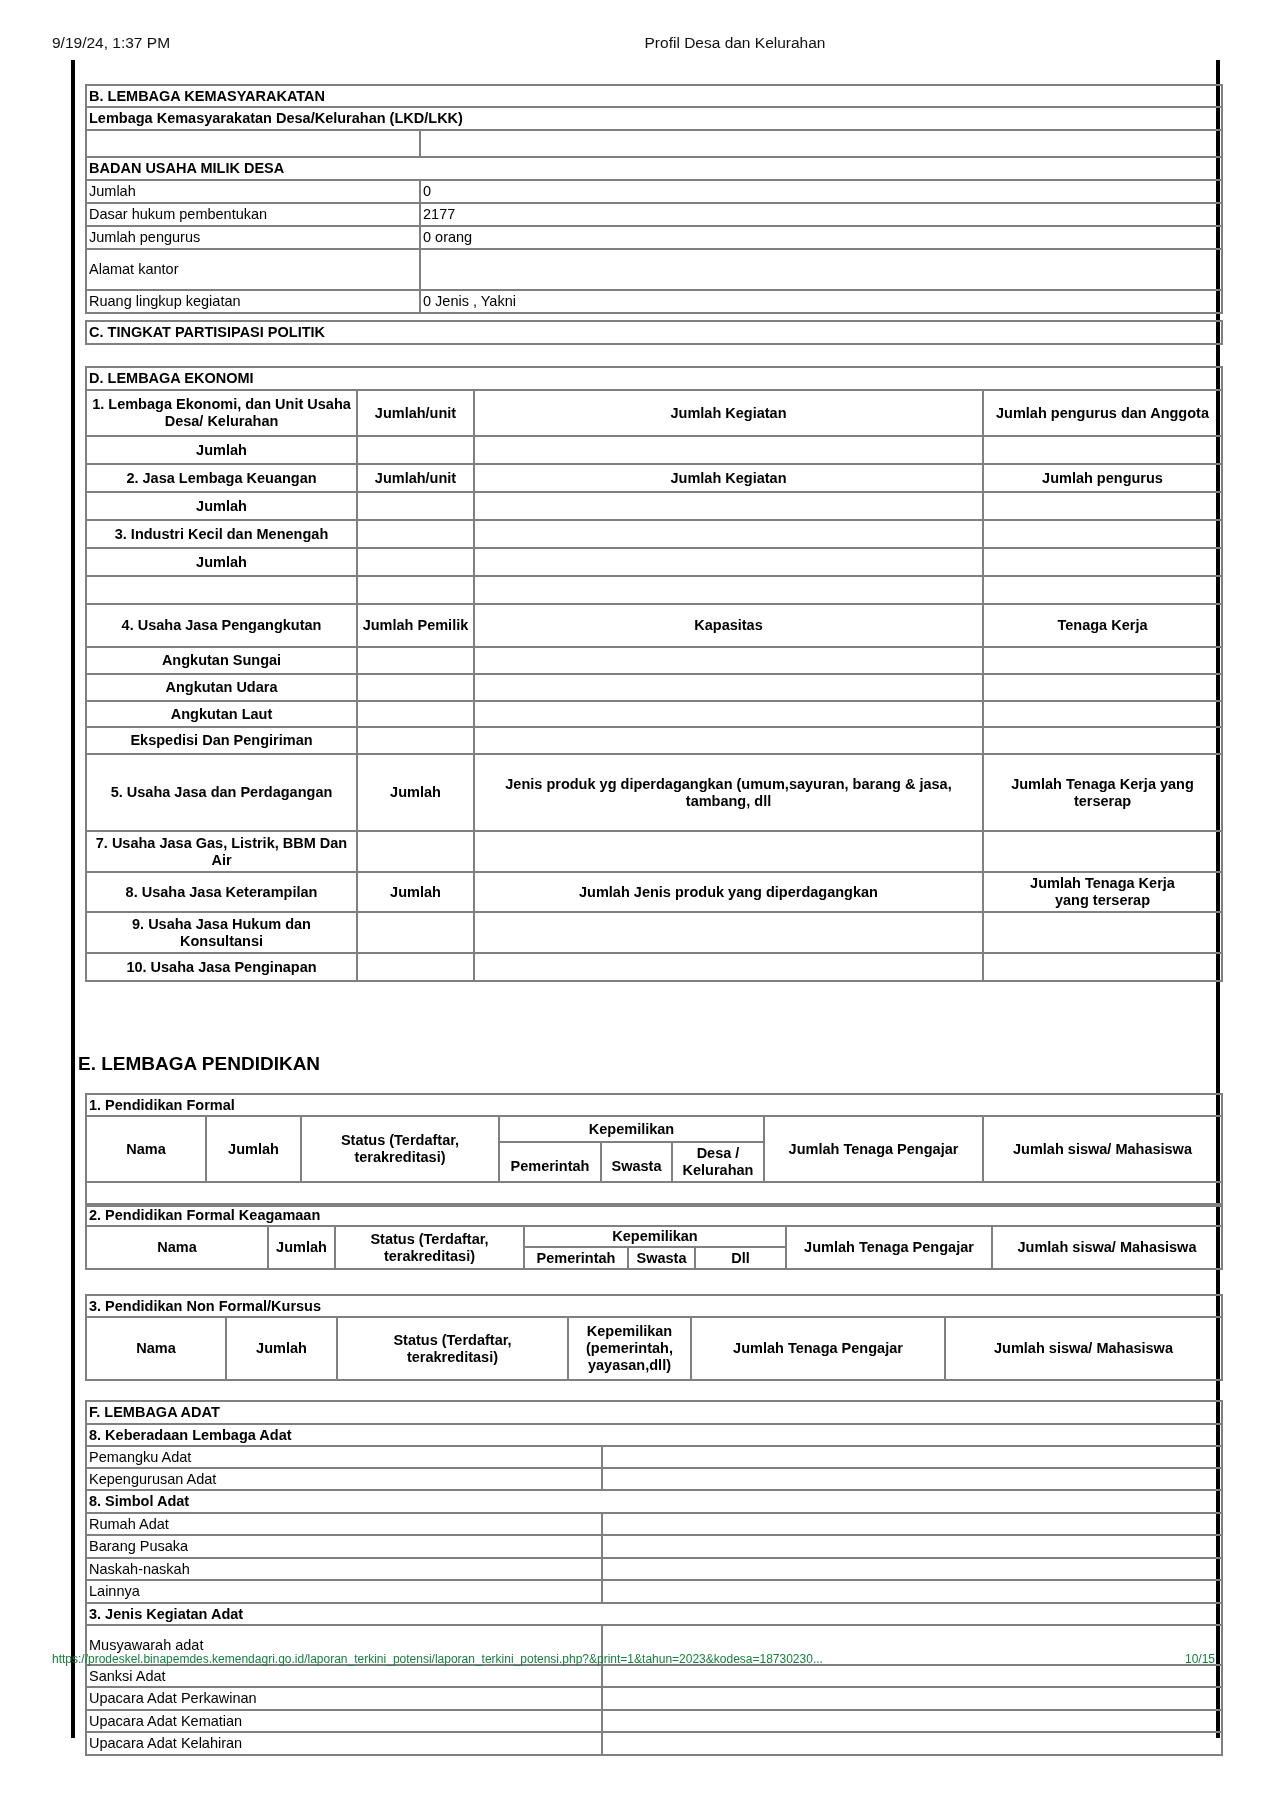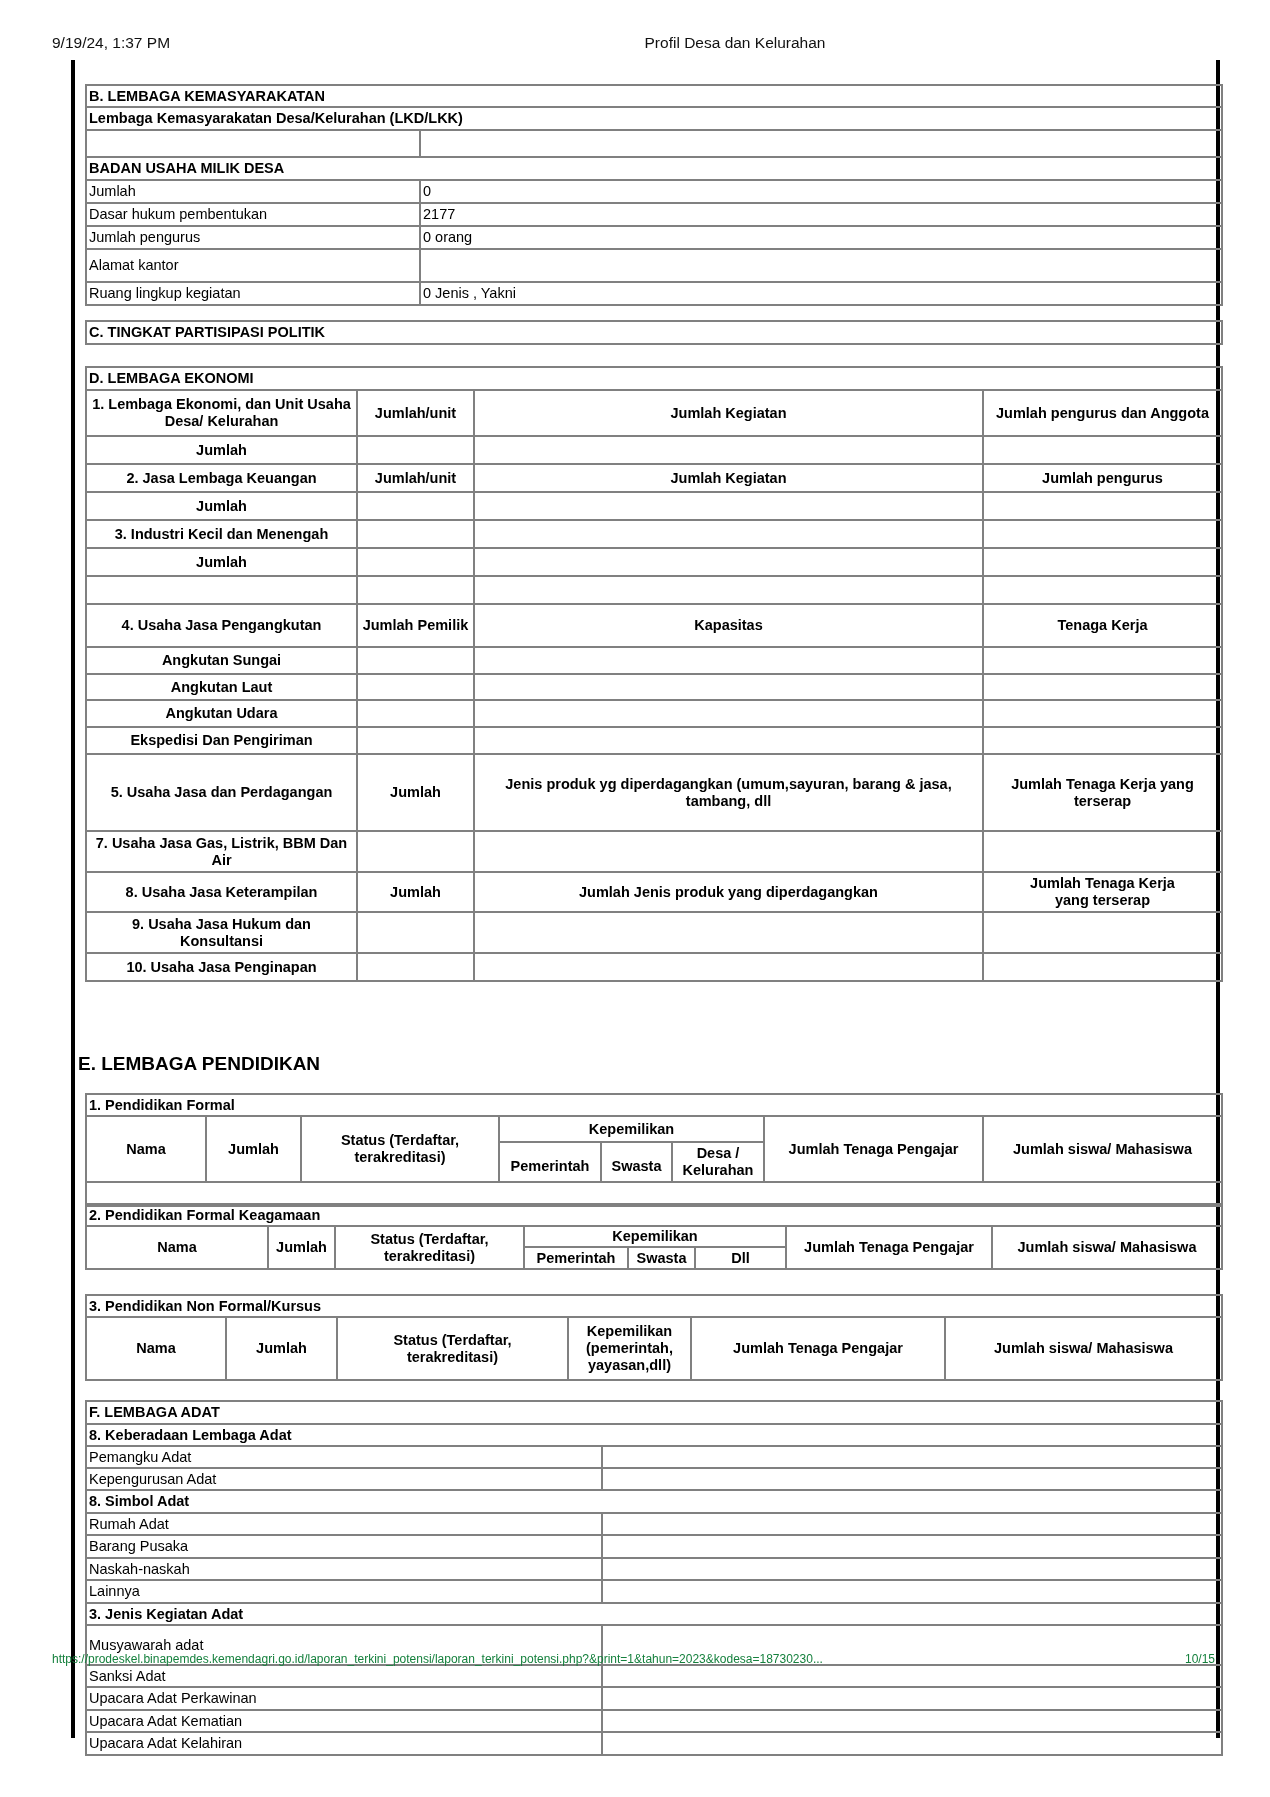--- a/index.html
+++ b/index.html
@@ -47,21 +47,21 @@
         <td>0</td>
       </tr>
   <tr style="height:23px">
         <td>Dasar hukum pembentukan</td>
         <td>2177</td>
       </tr>
   <tr style="height:23px">
         <td>Jumlah pengurus</td>
         <td>0 orang</td>
       </tr>
-  <tr style="height:33px">
+  <tr style="height:41px">
         <td>Alamat kantor</td>
         <td></td>
       </tr>
   <tr style="height:23px">
         <td>Ruang lingkup kegiatan</td>
         <td>0 Jenis , Yakni</td>
       </tr>
 </tbody>
   </table>
 
@@ -131,28 +131,28 @@
     <td class="c">Jumlah Pemilik</td>
     <td class="c">Kapasitas</td>
     <td class="c">Tenaga Kerja</td>
   </tr>
   <tr style="height:27px">
         <td class="c">Angkutan Sungai</td>
         <td></td>
         <td></td>
         <td></td>
       </tr>
+  <tr style="height:27px">
+        <td class="c">Angkutan Udara</td>
+        <td></td>
+        <td></td>
+        <td></td>
+      </tr>
   <tr style="height:26px">
         <td class="c">Angkutan Laut</td>
-        <td></td>
-        <td></td>
-        <td></td>
-      </tr>
-  <tr style="height:27px">
-        <td class="c">Angkutan Udara</td>
         <td></td>
         <td></td>
         <td></td>
       </tr>
   <tr style="height:27px">
         <td class="c">Ekspedisi Dan Pengiriman</td>
         <td></td>
         <td></td>
         <td></td>
       </tr>

